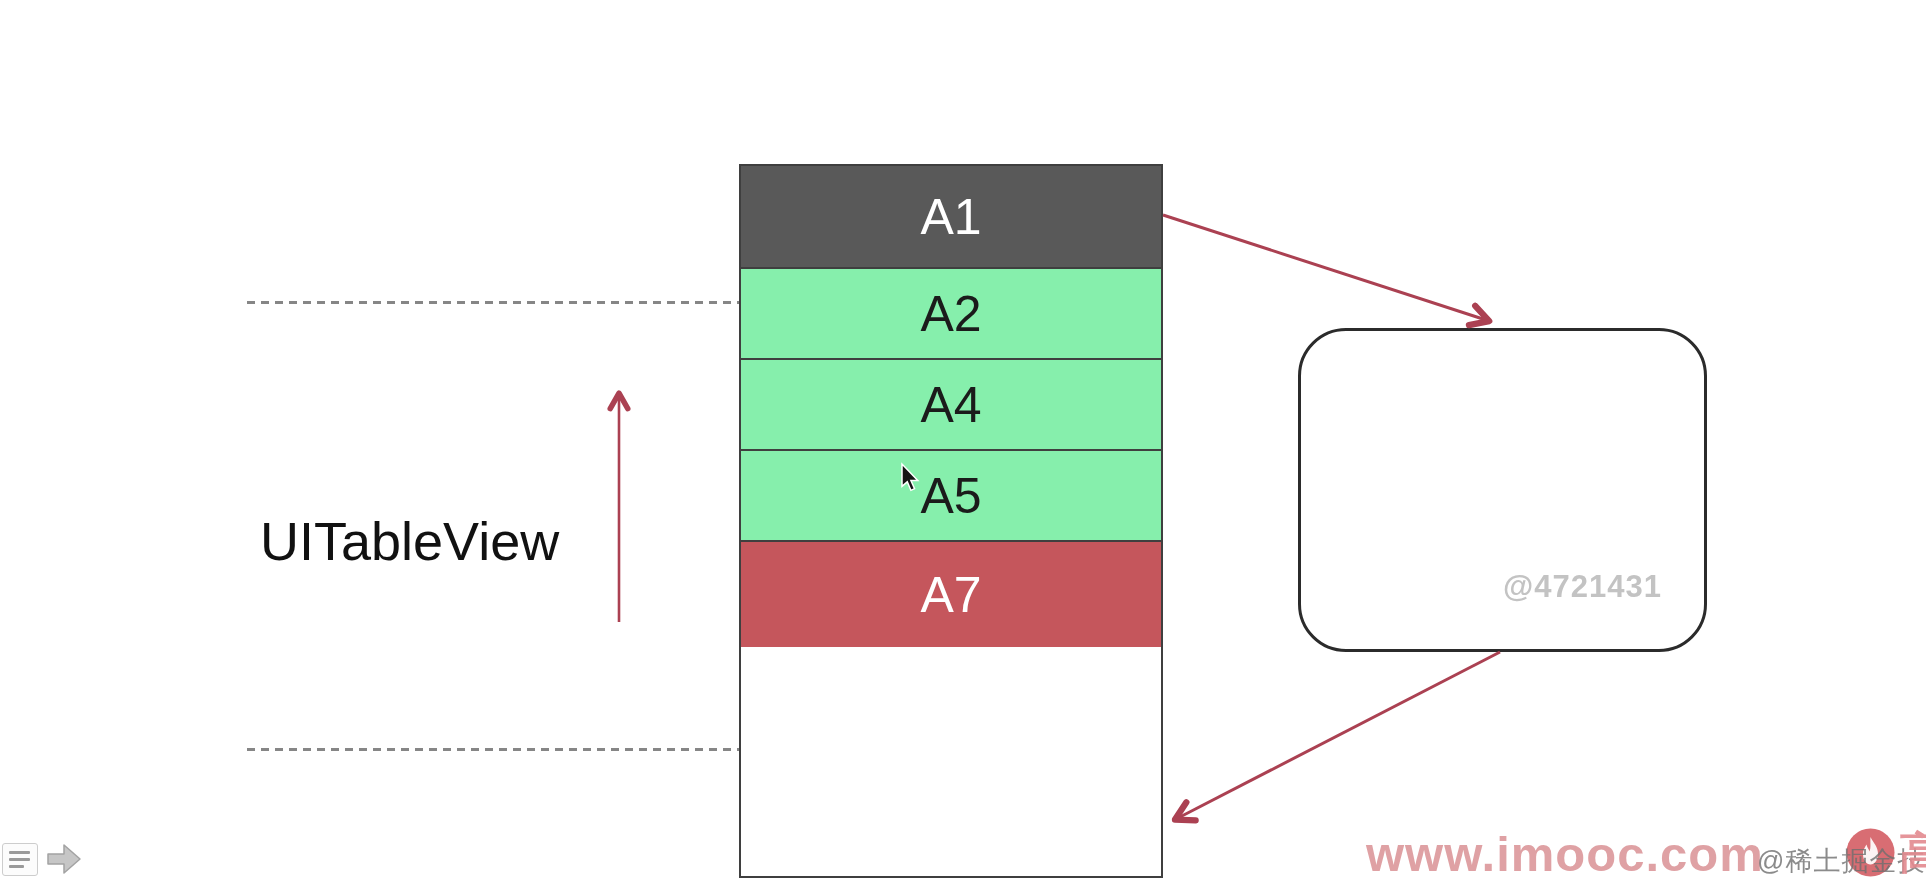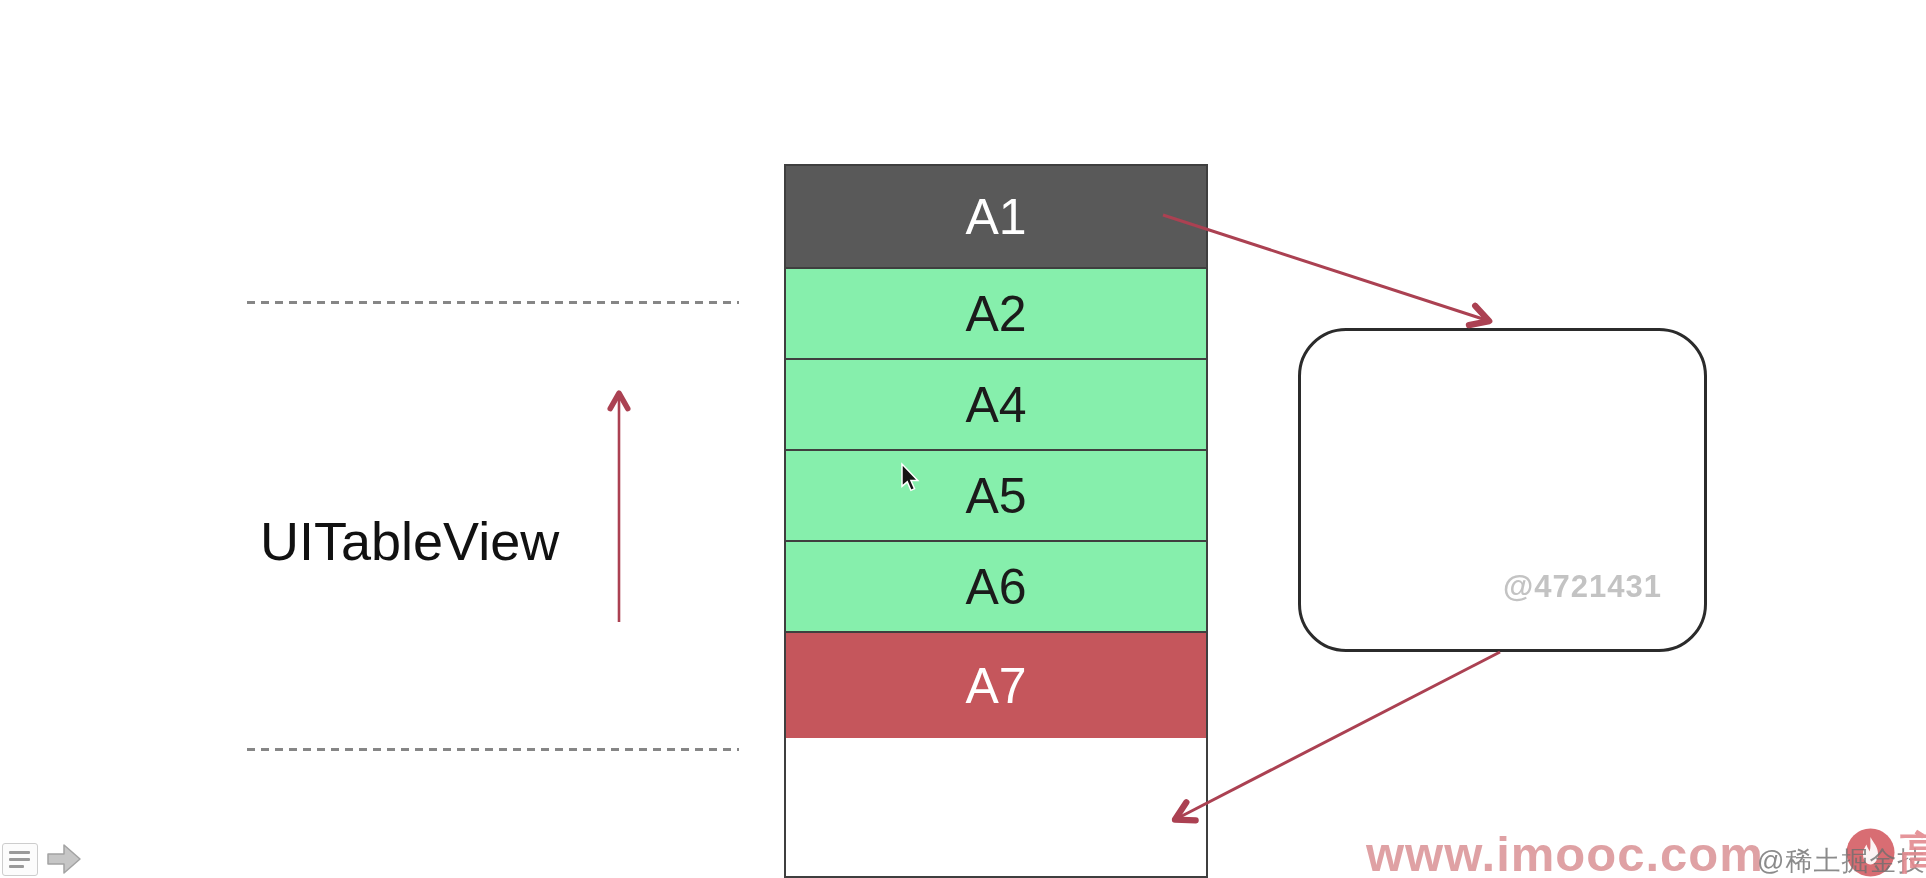--- a/index.html
+++ b/index.html
@@ -30,21 +30,21 @@
   .dash1{top:301px;}
   .dash2{top:748px;}
   
   .uitv{
     position:absolute;left:260px;top:510px;width:340px;
     font-size:54px;color:#111;white-space:nowrap;
   }
   
   .cells{
     position:absolute;left:739px;top:164px;width:424px;height:714px;
-    border:2px solid var(--line-dark);box-sizing:border-box;background:#fff;margin-left:45px;
+    border:2px solid var(--line-dark);box-sizing:border-box;background:#fff;
   }
   .cell{
     height:91px;display:flex;align-items:center;justify-content:center;
     font-size:50px;color:#1b1b1b;box-sizing:border-box;border-top:2px solid var(--line-dark);
     background:#86efac;
   }
   .cell:first-child{border-top:none;height:101px;}
   .cell.dark{background:var(--cell-dark);color:#fff;}
   .cell.red{background:var(--cell-red);color:#fff;height:107px;}
   
@@ -97,21 +97,20 @@
   <div class="dash dash1"></div>
   <div class="dash dash2"></div>
 
   <div class="uitv">UITableView</div>
 
   <div class="cells">
     <div class="cell dark">A1</div>
     <div class="cell">A2</div>
     <div class="cell">A4</div>
     <div class="cell">A5</div>
-    <div class="cell">A6</div>
     <div class="cell red">A7</div>
   </div>
 
   <div class="pool">
     <div class="pool-wm">@4721431</div>
   </div>
 
   <svg class="overlay" width="1926" height="878" viewBox="0 0 1926 878">
     <defs>
       <marker id="arrV" viewBox="0 0 12 12" refX="8.5" refY="6" markerWidth="9" markerHeight="9" orient="auto">

